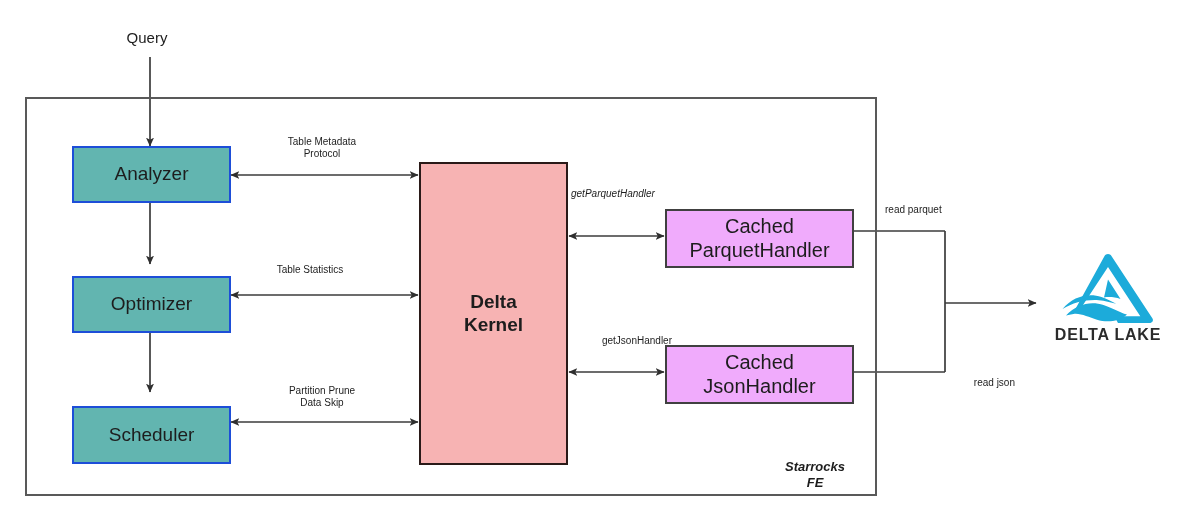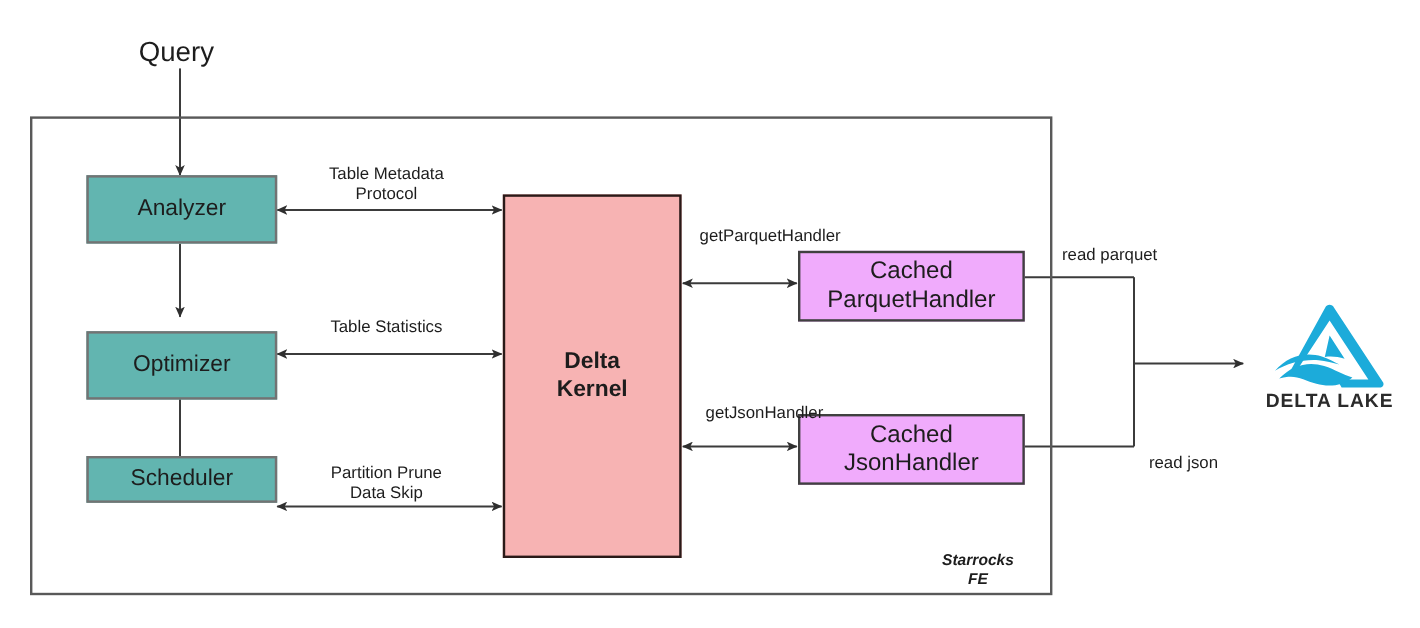--- a/index.html
+++ b/index.html
@@ -36,21 +36,21 @@
     align-items: center;
     justify-content: center;
     text-align: center;
     color: #1d1d1d;
     line-height: 1.18;
     white-space: pre-line;
   }
 
   .node-teal {
     background: #62b5b0;
-    border: 2px solid #737373;
+    border: 2px solid #1d4ed8;
     font-size: 19px;
   }
   .node-pink {
     background: #f7b3b3;
     border: 2px solid #2a1a18;
     font-size: 19px;
     font-weight: 700;
   }
   .node-orange {
     background: #f0abfc;
@@ -88,29 +88,29 @@
     position: absolute;
     color: #1d1d1d;
     text-align: center;
     line-height: 1.24;
     white-space: pre-line;
   }
   .label-query {
     left: 92px;
     top: 29px;
     width: 110px;
-    font-size: 23px;
+    font-size: 15px;
   }
   .label-edge {
-    font-size: 14px;
+    font-size: 10px;
   }
   .label-tmp   { left: 232px; top: 136px; width: 180px; }
-  .label-stats { left: 232px; top: 264px; width: 180px; }
+  .label-stats { left: 220px; top: 264px; width: 180px; }
   .label-prune { left: 232px; top: 385px; width: 180px; }
-  .label-gph   { left: 567px; top: 188px; width: 132px; text-align: left; padding-left: 16px; }
+  .label-gph   { left: 567px; top: 188px; width: 132px; text-align: left; padding-left: 4px; font-style: italic; }
   .label-gjh   { left: 567px; top: 322px; width: 132px; text-align: center; padding-left: 4px; margin-top: 13px; }
   .label-rp    { left: 885px; top: 204px; width: 130px; text-align: left; }
   .label-rj    { left: 885px; top: 377px; width: 130px; text-align: right; }
 
   
   .logo {
     position: absolute;
     left: 1048px;
     top: 252px;
     width: 120px;
@@ -181,21 +181,21 @@
   <div class="container-box"></div>
   <div class="container-label">Starrocks
 FE</div>
 
   <div class="label label-query">Query</div>
 
   <div class="node node-teal" style="left:72px; top:146px; width:159px; height:57px;">Analyzer</div>
 
   <div class="node node-teal" style="left:72px; top:276px; width:159px; height:57px;">Optimizer</div>
 
-  <div class="node node-teal" style="left:72px; top:380px; width:159px; height:39px;">Scheduler</div>
+  <div class="node node-teal" style="left:72px; top:406px; width:159px; height:58px;">Scheduler</div>
 
   <div class="node node-pink" style="left:419px; top:146px; width:149px; height:303px;margin-top:16px;">Delta
 Kernel</div>
 
   <div class="node node-orange" style="left:665px; top:209px; width:189px; height:59px;">Cached
 ParquetHandler</div>
 
   <div class="node node-orange" style="left:665px; top:345px; width:189px; height:59px;">Cached
 JsonHandler</div>
 

